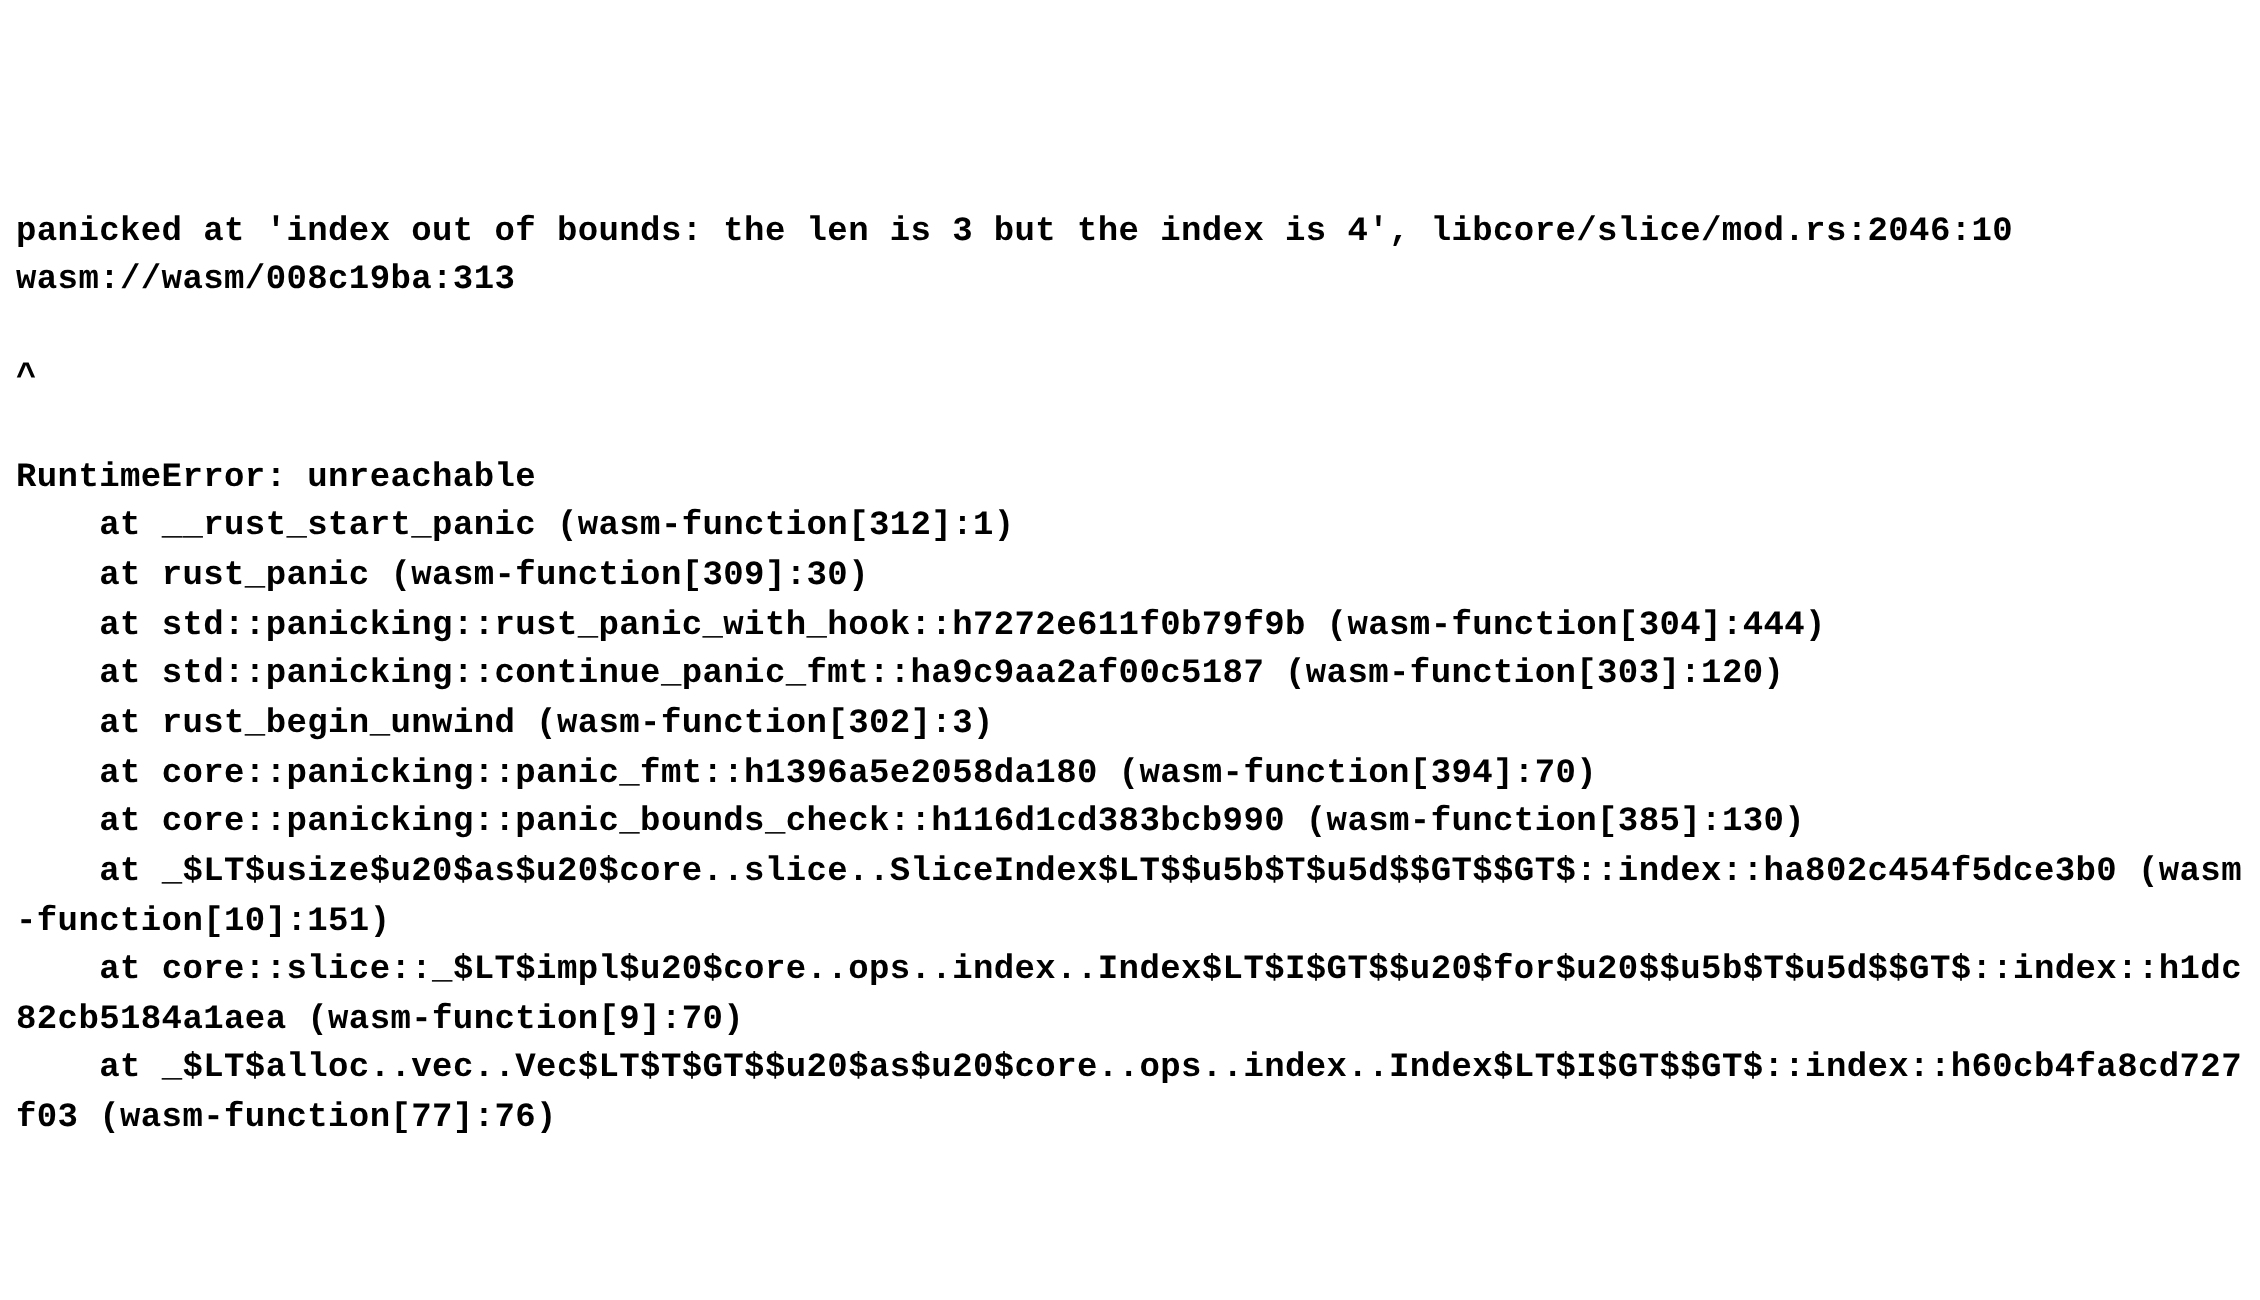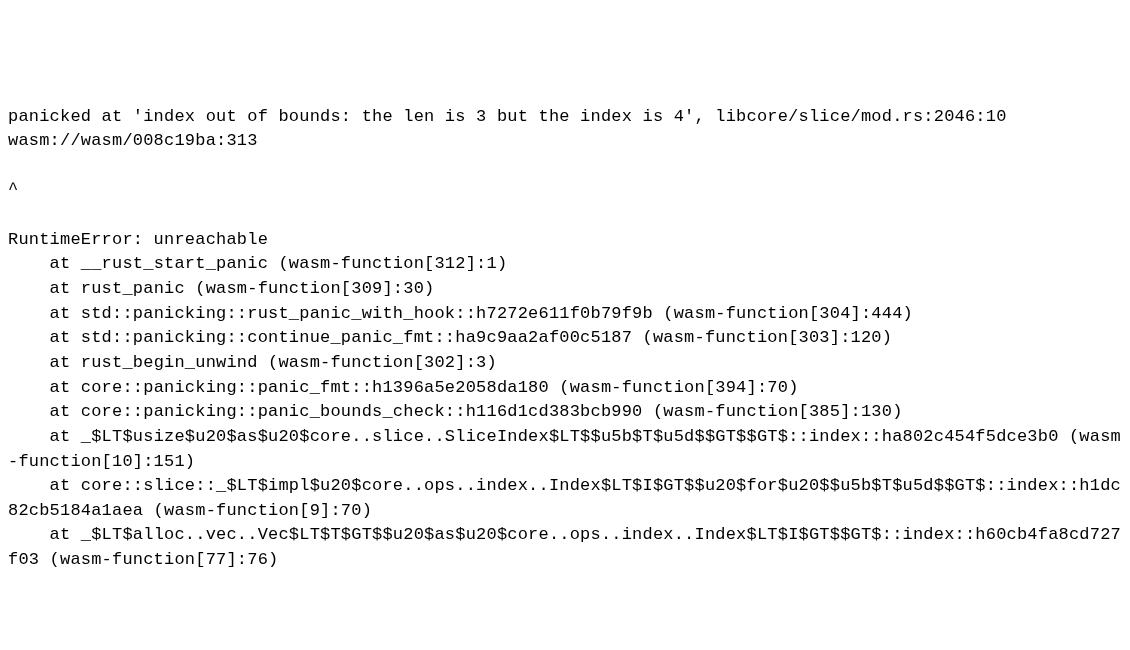--- a/index.html
+++ b/index.html
@@ -1,18 +1,19 @@
 <!DOCTYPE html>
 <html><head>
   <meta charset="utf-8">
   <style>
     * {
       margin: 0;
       padding: 0;
       box-sizing: border-box;
+      font-weight: bold;
     }
     body {
       background: #ffffff;
       font-family: "Menlo", "Monaco", "Consolas", "Courier New", monospace;
       font-size: 17px;
       line-height: 1.45;
       color: #000000;
       padding: 6px 8px;
       white-space: pre-wrap;
       word-break: break-all;

